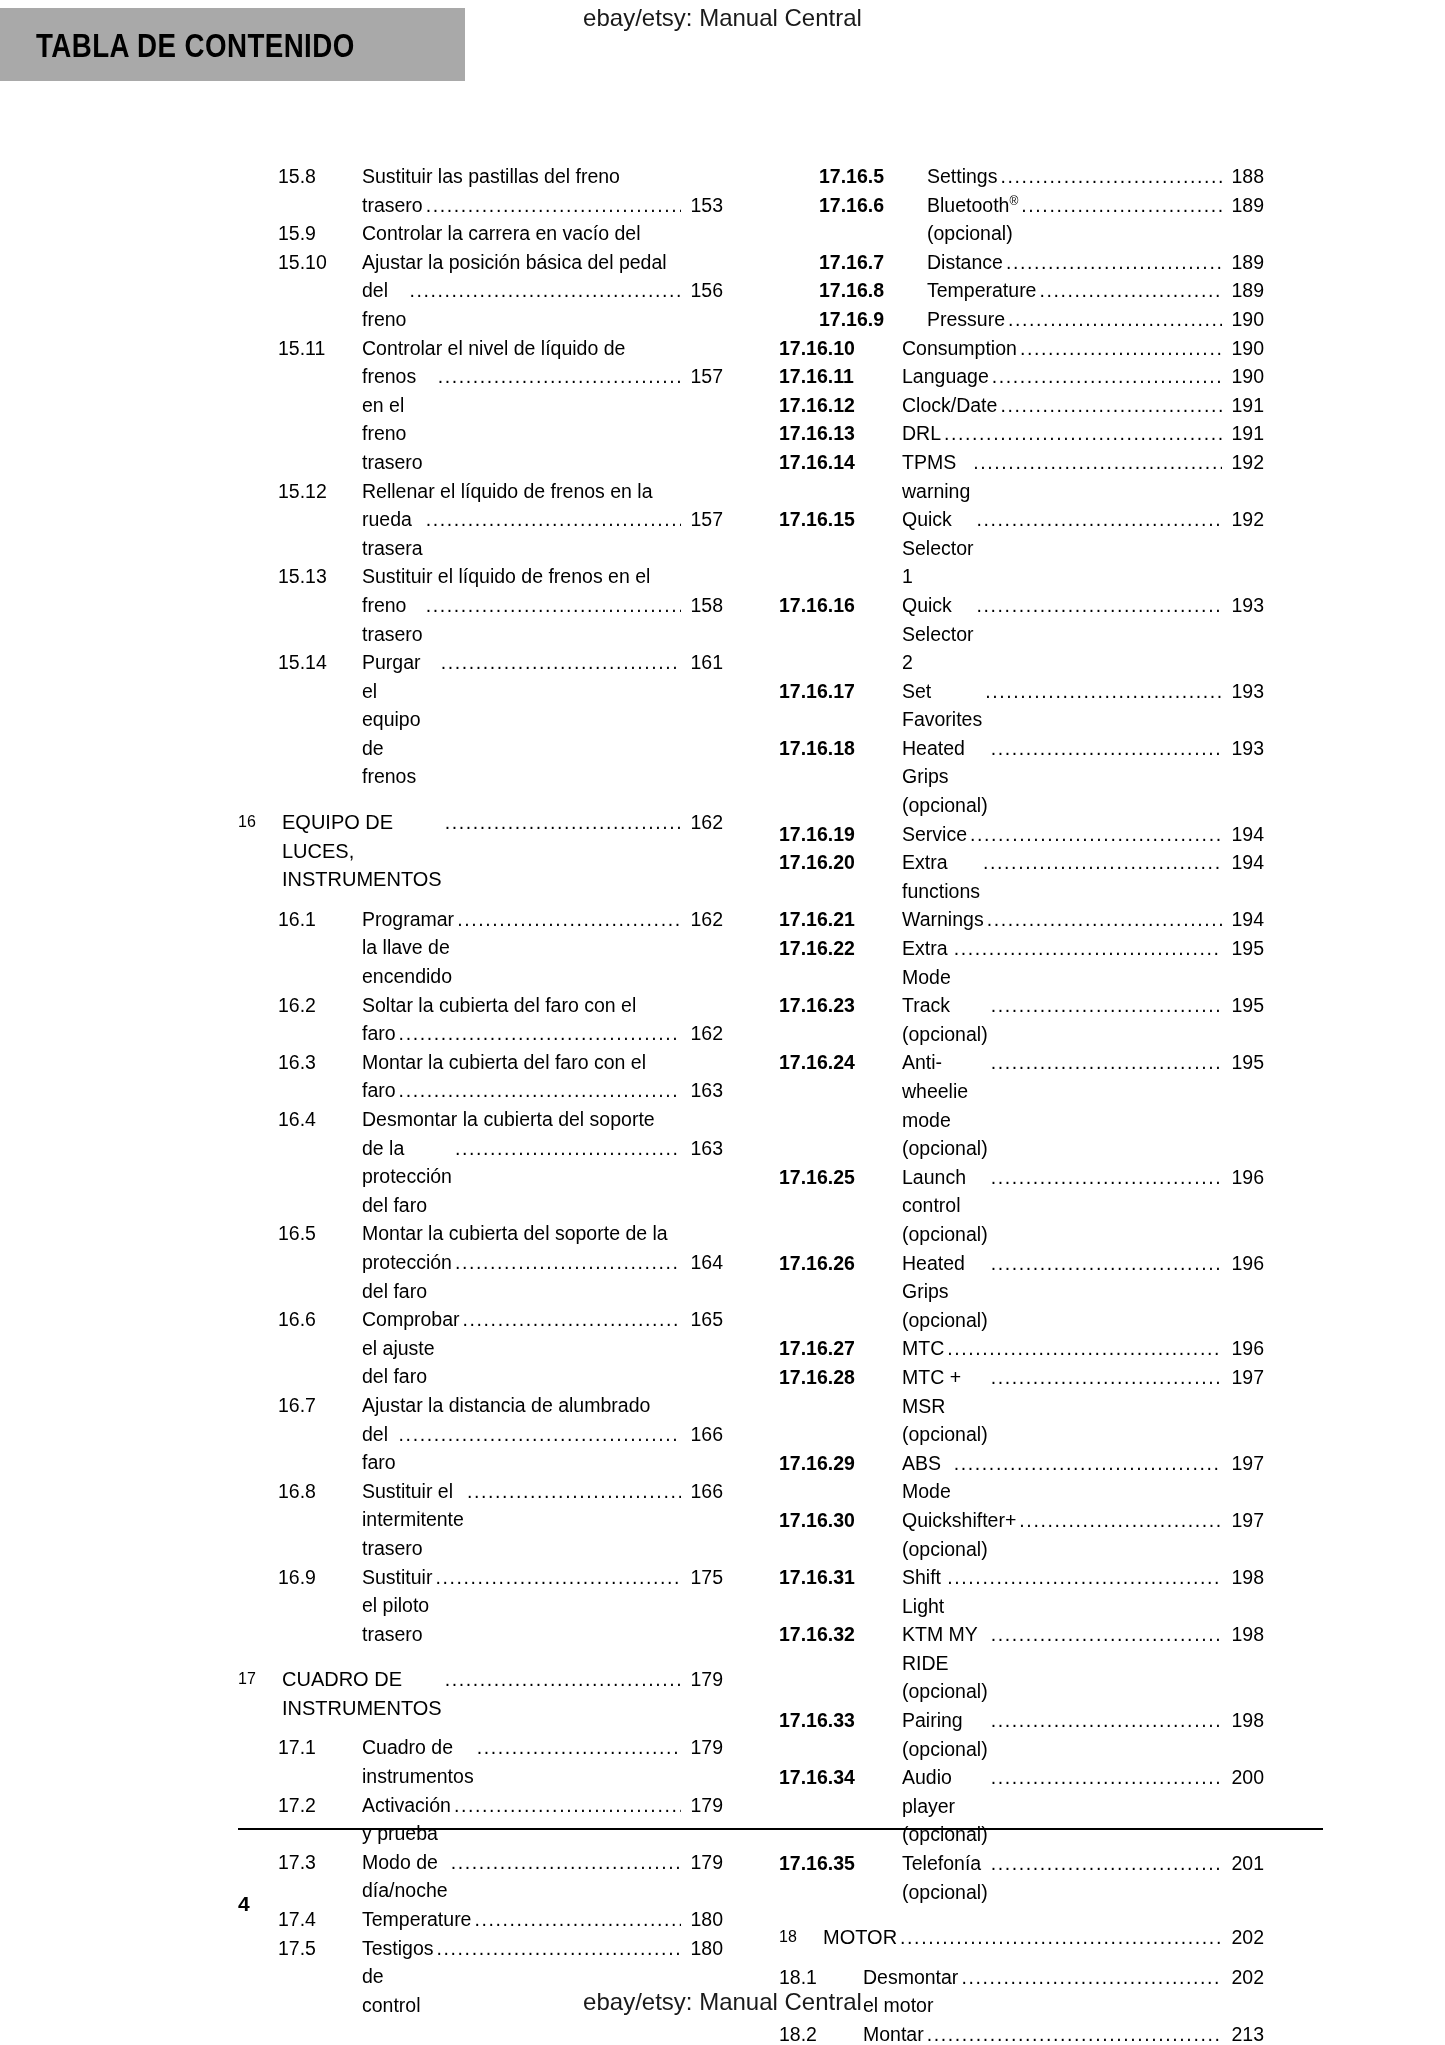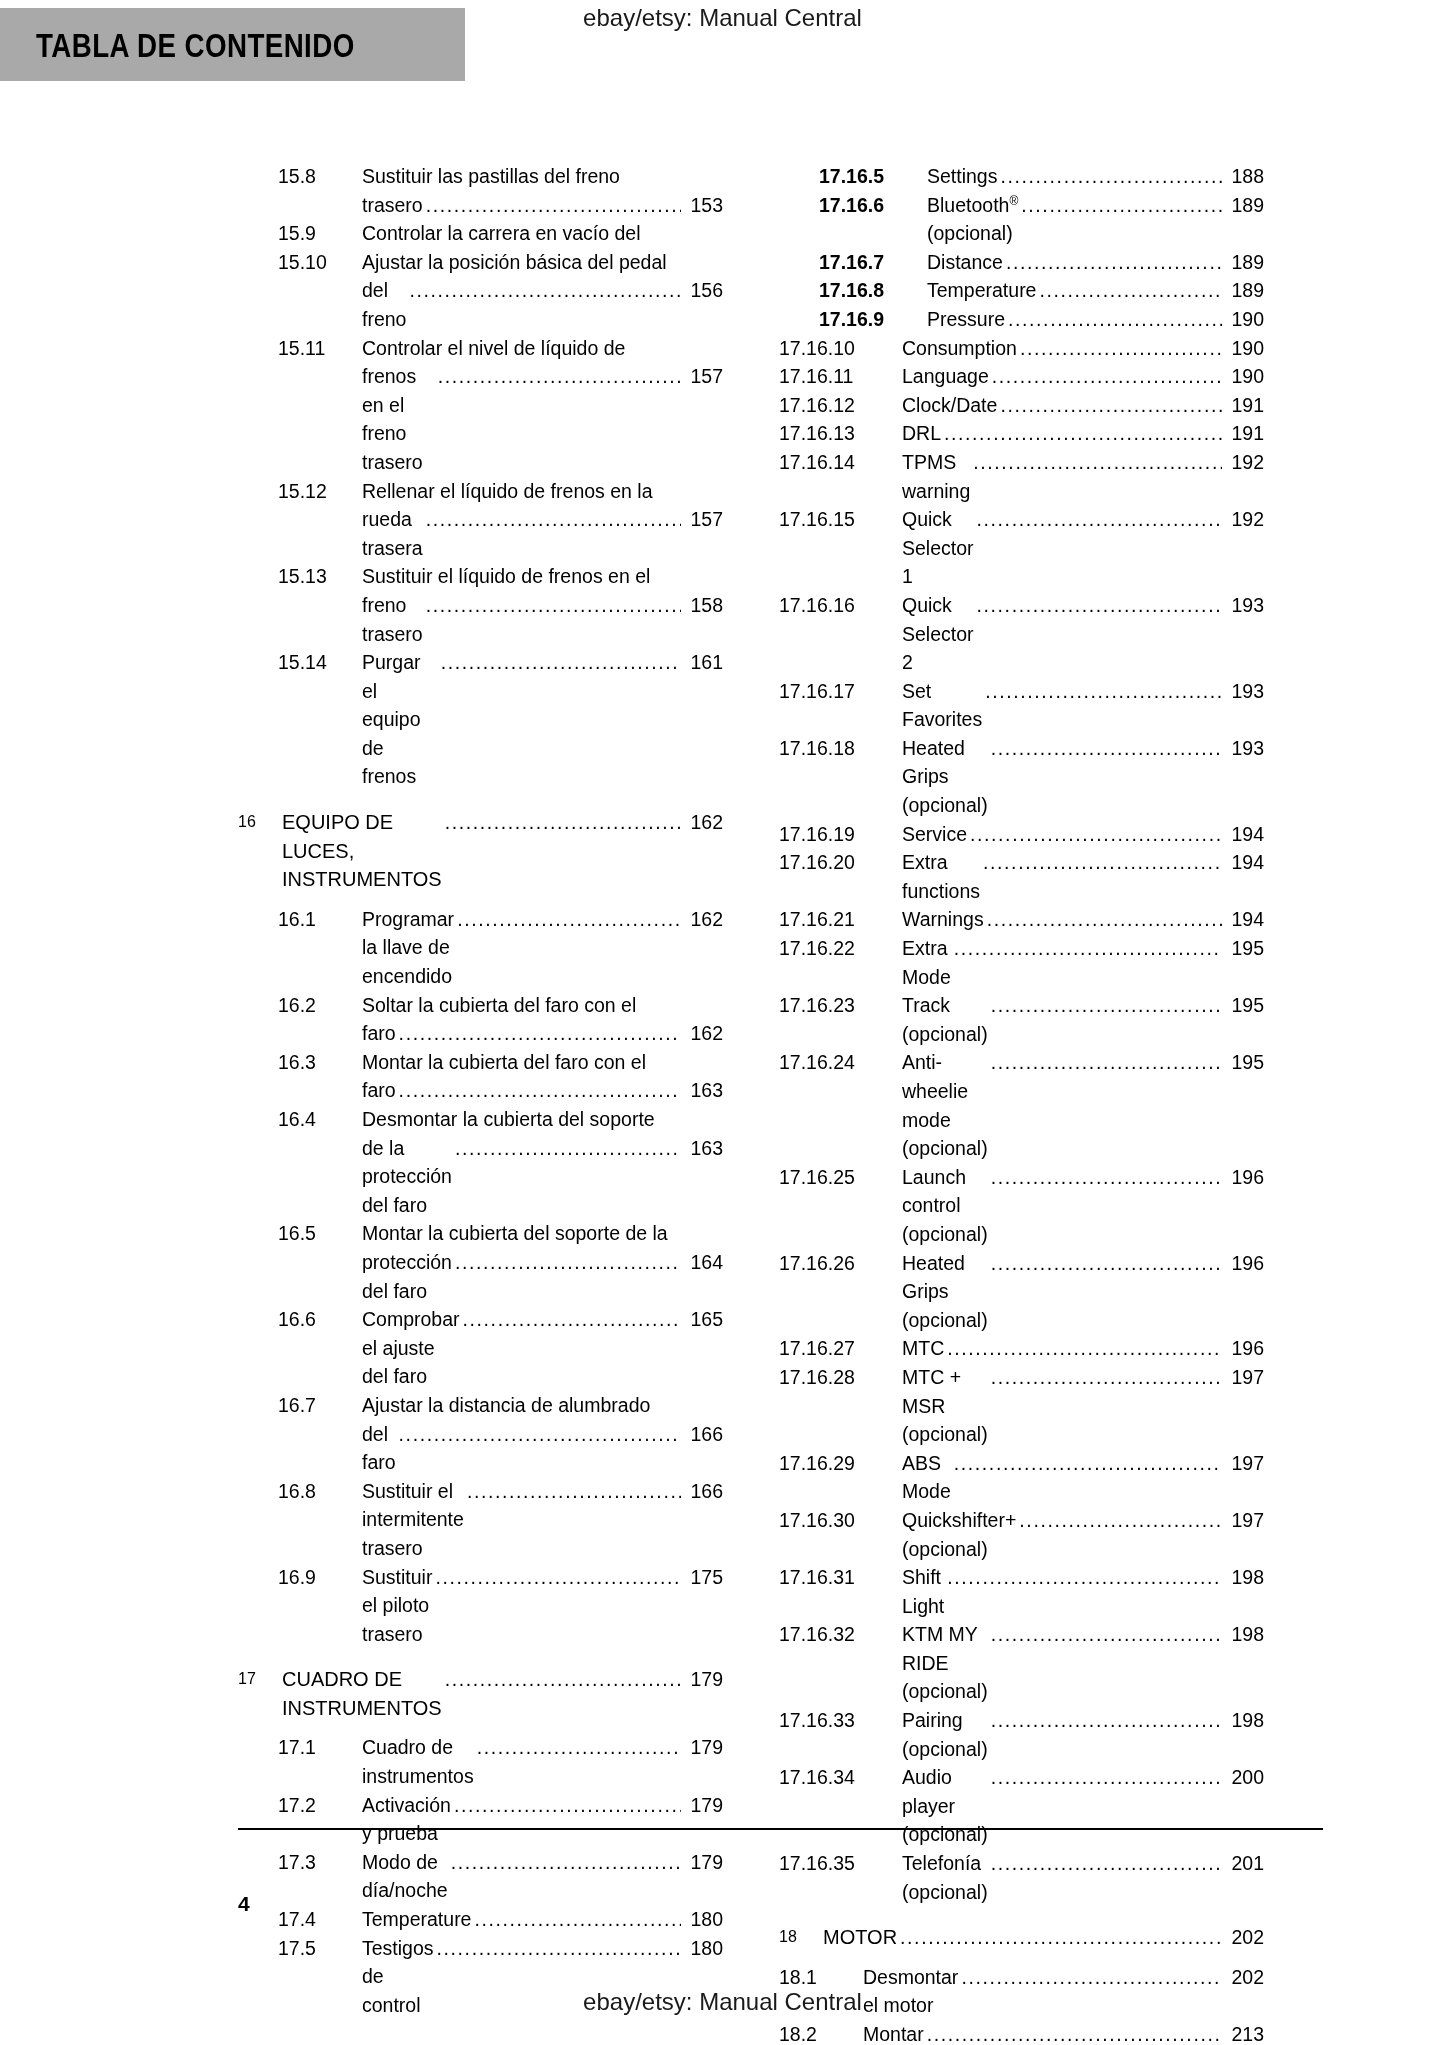--- a/index.html
+++ b/index.html
@@ -85,21 +85,21 @@
 
   .num {
     flex: 0 0 auto;
     white-space: nowrap;
     padding-right: 8px;
   }
   
   .n-0 { width: 36px; }      
   .n-1 { width: 76px; }      
   .n-3 { width: 100px; font-weight: bold; }     
-  .n-4 { width: 115px; }     
+  .n-4 { width: 115px; font-weight: bold; }     
 
   .ind-0 { margin-left: 0px; }
   .ind-1 { margin-left: 40px; }
 
   .body {
     flex: 1 1 auto;
     min-width: 0;
   }
   .line {
     display: flex;

